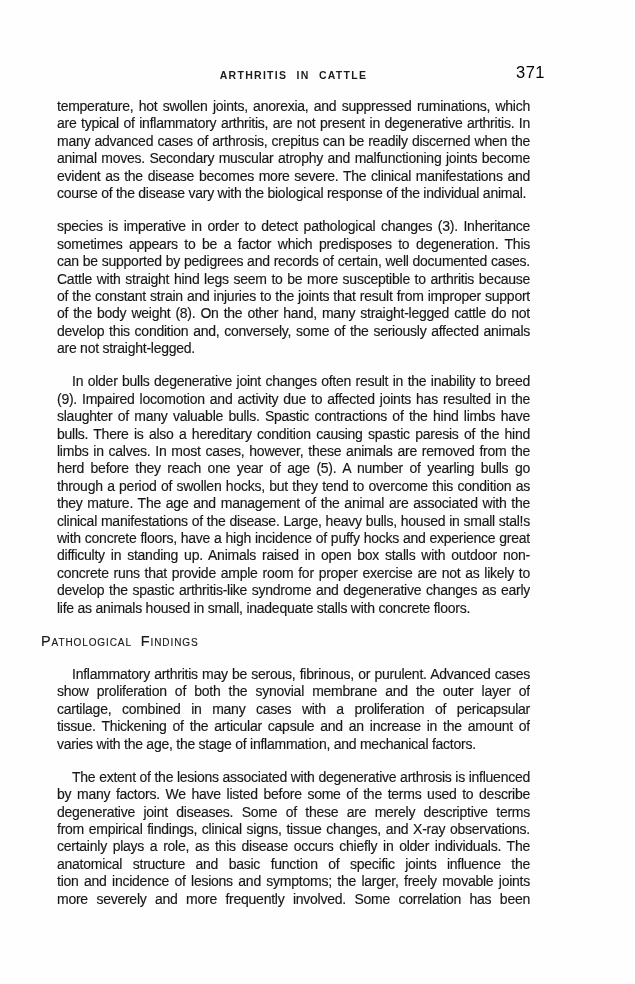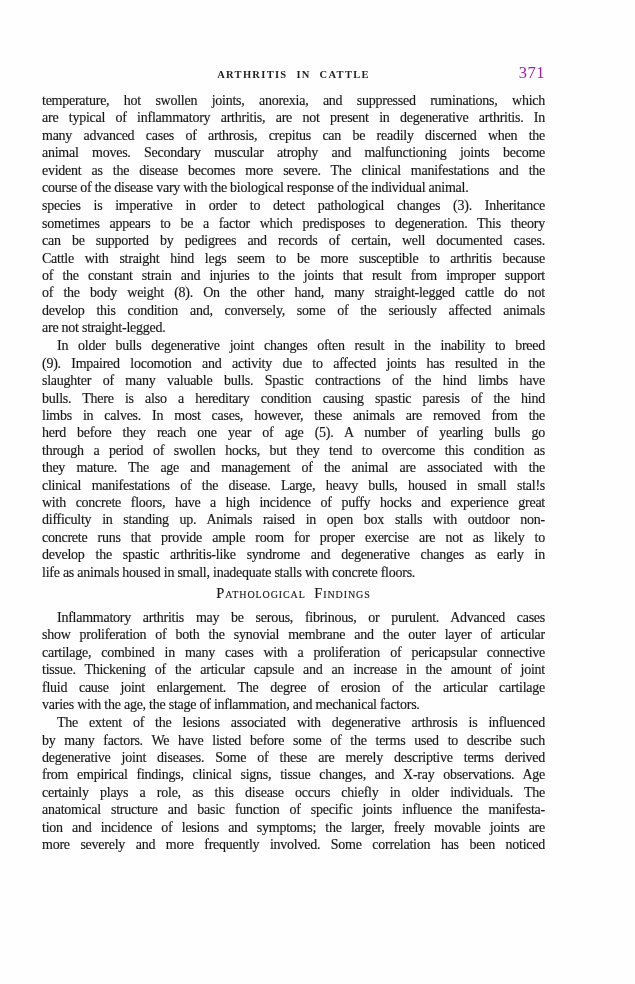--- a/index.html
+++ b/index.html
@@ -6,21 +6,21 @@
     margin: 0;
     padding: 0;
     background: #ffffff;
   }
   .page {
     position: relative;
     width: 635px;
     height: 984px;
     background: #fefefe;
     overflow: hidden;
-    font-family: Liberation Serif, serif;
+    font-family: Liberation Sans, sans-serif;
     color: #191919;
   }
   .column {
     position: absolute;
     left: 41px;
     top: 66px;
     width: 505px;
   }
   .header {
     position: relative;
@@ -38,30 +38,30 @@
     letter-spacing: 1.3px;
     word-spacing: 5px;
     color: #1c1c1c;
   }
   .page-number {
     position: absolute;
     right: 1px;
     top: -3px;
     font-size: 16.5px;
     letter-spacing: 0.5px;
-    color: #a21caf;
+    color: #000000;
   }
   .body-text {
     font-size: 14px;
     letter-spacing: -0.25px;
     color: #171717;
     -webkit-text-stroke: 0.15px #171717;
   }
   .paragraph {
-    margin: 1px;
+    margin: 16px;
     padding: 0;
   }
   .line {
     height: 17.4px;
     line-height: 17.4px;
     text-align: justify;
     text-align-last: justify;
     overflow: hidden;
     white-space: normal;
   }
@@ -69,21 +69,20 @@
     text-align-last: left;
   }
   .line.indent {
     text-indent: 15px;
   }
   .section-heading {
     margin-top: 4px;
     margin-bottom: 7px;
     height: 17px;
     line-height: 17px;
-    text-align: center;
     font-variant: small-caps;
     font-size: 14.5px;
     letter-spacing: 0.9px;
     word-spacing: 4px;
     color: #1a1a1a;
     -webkit-text-stroke: 0.15px #1a1a1a;
   }
 </style>
 </head>
 <body>
@@ -128,21 +127,20 @@
           <div class="line">concrete runs that provide ample room for proper exercise are not as likely to</div>
           <div class="line">develop the spastic arthritis-like syndrome and degenerative changes as early in</div>
           <div class="line last">life as animals housed in small, inadequate stalls with concrete floors.</div>
         </div>
         <div class="section-heading">Pathological Findings</div>
         <div class="paragraph">
           <div class="line indent">Inflammatory arthritis may be serous, fibrinous, or purulent. Advanced cases</div>
           <div class="line">show proliferation of both the synovial membrane and the outer layer of articular</div>
           <div class="line">cartilage, combined in many cases with a proliferation of pericapsular connective</div>
           <div class="line">tissue. Thickening of the articular capsule and an increase in the amount of joint</div>
-          <div class="line">fluid cause joint enlargement. The degree of erosion of the articular cartilage</div>
           <div class="line last">varies with the age, the stage of inflammation, and mechanical factors.</div>
         </div>
         <div class="paragraph">
           <div class="line indent">The extent of the lesions associated with degenerative arthrosis is influenced</div>
           <div class="line">by many factors. We have listed before some of the terms used to describe such</div>
           <div class="line">degenerative joint diseases. Some of these are merely descriptive terms derived</div>
           <div class="line">from empirical findings, clinical signs, tissue changes, and X-ray observations. Age</div>
           <div class="line">certainly plays a role, as this disease occurs chiefly in older individuals. The</div>
           <div class="line">anatomical structure and basic function of specific joints influence the manifesta-</div>
           <div class="line">tion and incidence of lesions and symptoms; the larger, freely movable joints are</div>

